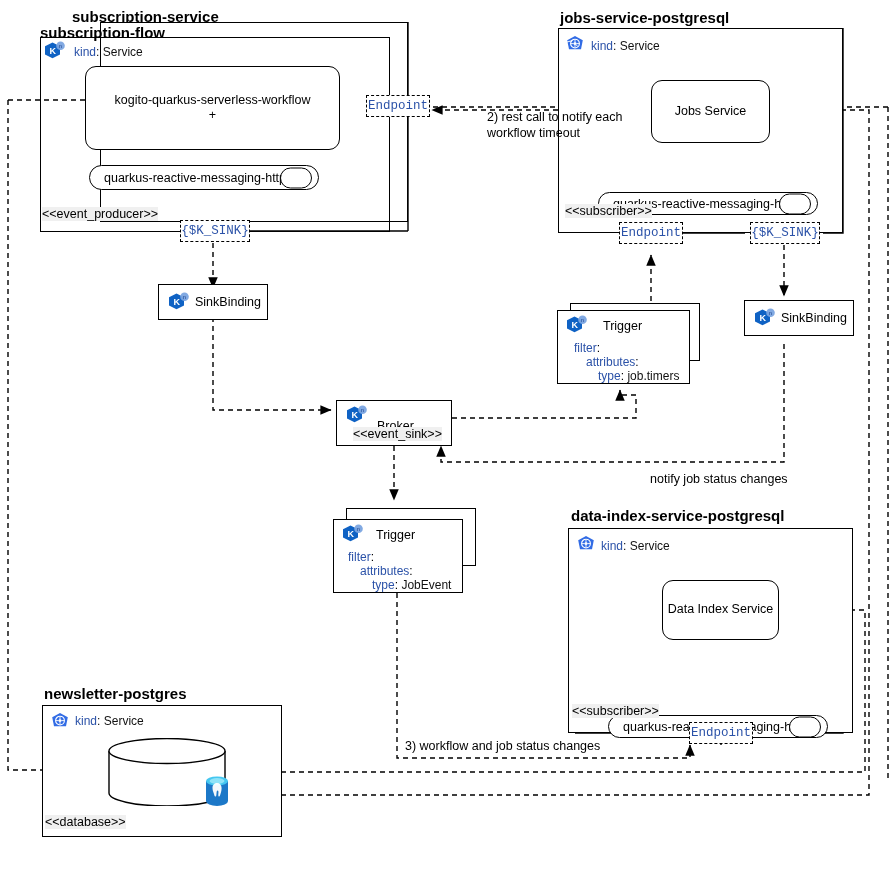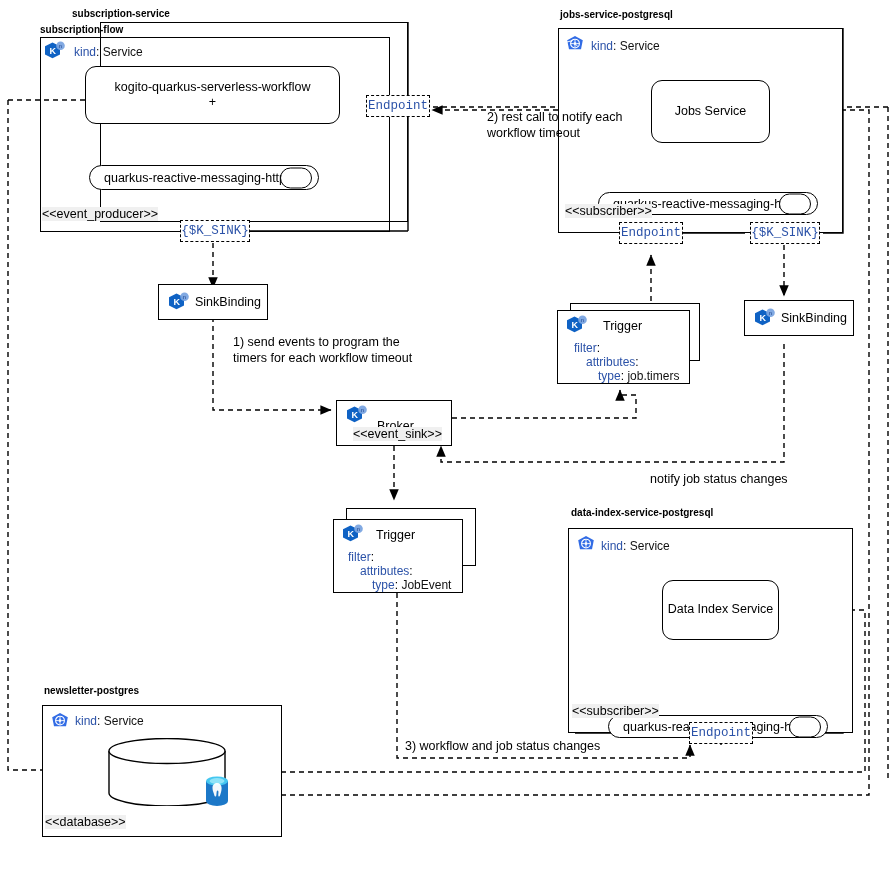--- a/index.html
+++ b/index.html
@@ -1,20 +1,20 @@
 <!DOCTYPE html>
 <html><head>
 <meta charset="utf-8">
 <style>
   html,body{margin:0;padding:0;background:#ffffff;}
   body{font-family:"Liberation Sans",sans-serif;}
   #canvas{position:relative;width:896px;height:887px;overflow:hidden;background:#fff;}
   svg.layer{position:absolute;left:0;top:0;width:896px;height:887px;pointer-events:none;}
   .abs{position:absolute;}
-  .boxlabel{font-weight:bold;font-size:10px;color:#000;white-space:nowrap;}
+  .boxlabel{font-weight:bold;font-size:15px;color:#000;white-space:nowrap;}
   .solidbox{border:1.4px solid #000;background:#fff;box-sizing:border-box;}
   .mono{font-family:Liberation Sans, sans-serif;font-size:12px;}
   .kw{color:#2b52a8;}
   .val{color:#111;}
   .stereo{font-size:12.5px;color:#000;background:#f0f0f0;white-space:nowrap;}
   .endpoint{border:1.4px dashed #000;background:#fff;color:#2b52a8;
             font-family:"Liberation Mono","DejaVu Sans Mono",monospace;font-size:12.5px;
             display:flex;align-items:center;justify-content:center;box-sizing:border-box;}
   .roundbox{border:1.4px solid #000;border-radius:11px;background:#fff;box-sizing:border-box;
             display:flex;flex-direction:column;align-items:center;justify-content:center;
@@ -109,21 +109,21 @@
       <polygon points="10.5,1.5 18,5.2 18,13.4 10.5,17.2 3,13.4 3,5.2" fill="#0f62c4"></polygon>
       <text x="7.6" y="13" font-family="Liberation Sans, sans-serif" font-size="9" font-weight="bold" fill="#ffffff">K</text>
       <circle cx="18.5" cy="4.8" r="4.3" fill="#7aa4e0" opacity="0.95"></circle>
       <text x="16.7" y="7.2" font-family="Liberation Sans, sans-serif" font-size="5.6" fill="#1a3f86">n</text>
     </svg>
   </div>
   <div class="abs mono" style="left:74px;top:45px;">
     <span class="kw">kind</span><span class="val">:</span>&nbsp;<span class="val">Service</span>
   </div>
 
-  <div class="abs roundbox" style="left:85px;top:66px;width:255px;height:58px;">
+  <div class="abs roundbox" style="left:85px;top:66px;width:255px;height:84px;">
     <div>kogito-quarkus-serverless-workflow</div>
     <div>+</div>
   </div>
 
   <div class="abs pill" style="left:89px;top:165px;width:230px;height:25px;">
     <span class="ptxt">quarkus-reactive-messaging-http</span>
     <span class="knob"></span>
   </div>
 
   <div class="abs stereo" style="left:42px;top:207px;">&lt;&lt;event_producer&gt;&gt;</div>
@@ -301,20 +301,18 @@
       <ellipse cx="14" cy="7" rx="11" ry="4.6" fill="#45c7f0"></ellipse>
       <ellipse cx="14" cy="7" rx="7.5" ry="2.9" fill="#8fe3f8"></ellipse>
       <g fill="#ffffff" opacity="0.95">
         <path d="M9.5,14 c0,-3.2 2.2,-5 4.6,-5 c2.6,0 4.5,2 4.5,5 c0,3.2 -1,5.3 -1.6,7.6 c-0.3,1.1 -1.3,1.4 -1.6,0.3 c-0.3,-1.2 0.2,-3 0,-4.4 c-0.2,-1.4 -1.3,-1.5 -1.6,-0.2 c-0.4,1.5 -0.2,3.6 -0.7,4.6 c-0.5,1 -1.5,0.6 -1.7,-0.5 c-0.4,-2.3 -1.9,-4.2 -1.9,-7.4 z"></path>
       </g>
     </svg>
   </div>
 
   <div class="abs stereo" style="left:45px;top:815px;">&lt;&lt;database&gt;&gt;</div>
 
-  <div class="abs note" style="left:233px;top:334px;">1) send events to program the
-timers for each workflow timeout</div>
   <div class="abs note" style="left:487px;top:109px;">2) rest call to notify each
 workflow timeout</div>
   <div class="abs note" style="left:405px;top:738px;">3) workflow and job status changes</div>
   <div class="abs note" style="left:650px;top:471px;">notify job status changes</div>
 
 </div>
 
 </body></html>

